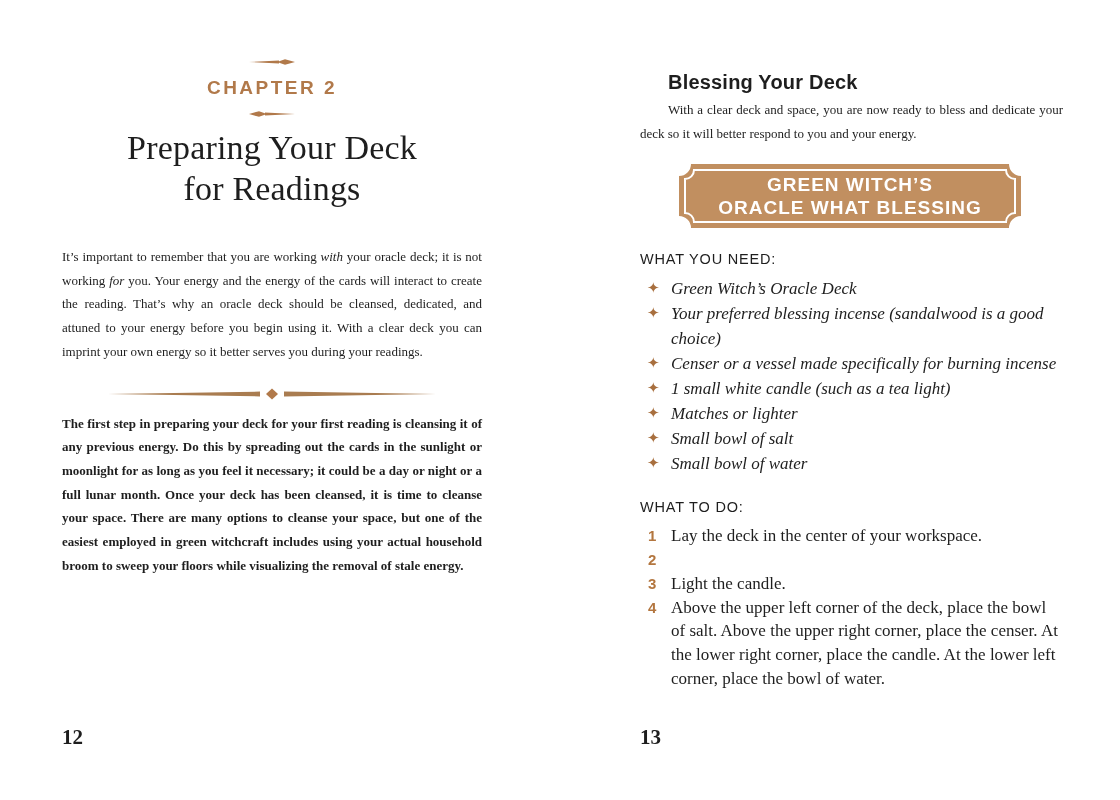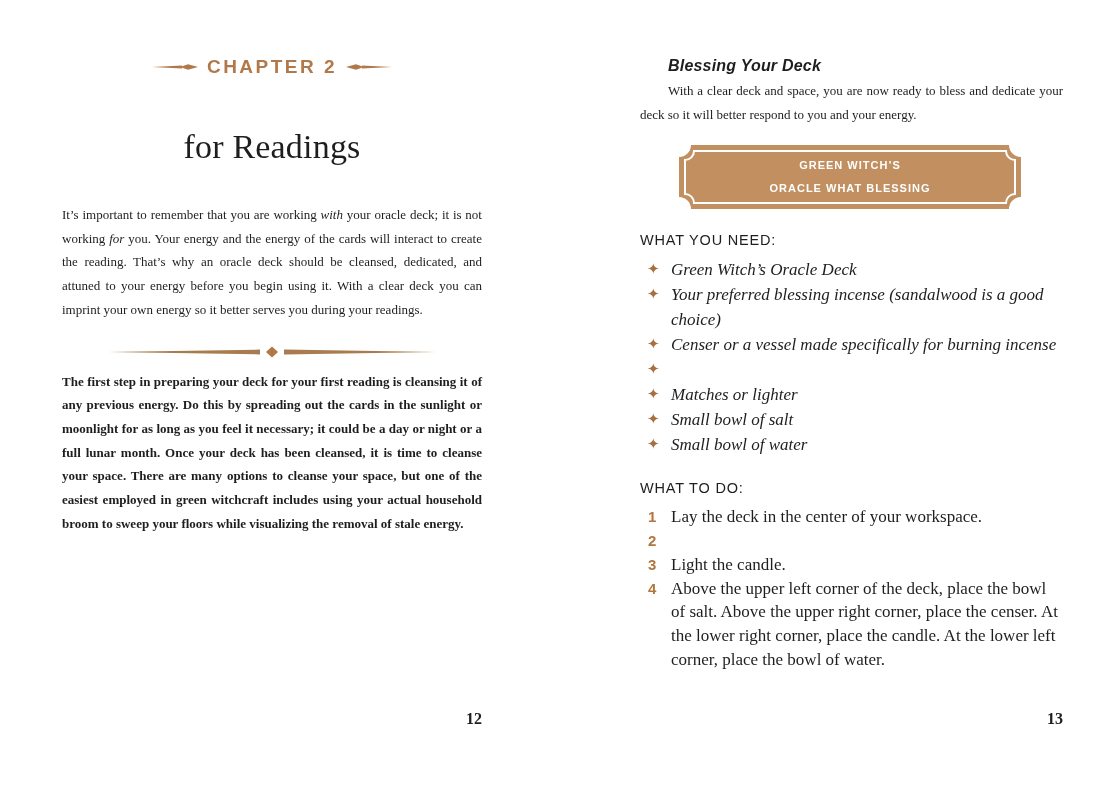--- a/index.html
+++ b/index.html
@@ -4,50 +4,50 @@
 <style>
   * { margin:0; padding:0; box-sizing:border-box; }
   html,body { width:1120px; height:800px; background:#ffffff; overflow:hidden;
               font-family:"Liberation Serif", serif; color:#1e1e1e; }
   .spread { position:relative; width:1120px; height:800px; }
 
   
   .page-left  { position:absolute; left:62px;  top:46px; width:420px; }
   .page-right { position:absolute; left:640px; top:46px; width:423px; }
 
-  .kicker-row { display:flex; align-items:center; justify-content:center; gap:9px; margin-top:10px; }
+  .kicker-row { display:flex; align-items:center; justify-content:center; gap:9px; margin-top:10px;flex-direction:column; }
   .kicker { font-family:"Liberation Sans", sans-serif; font-weight:700; font-size:19px;
             letter-spacing:2.5px; color:#b1794a; }
   .orn svg { display:block; }
 
   .book-title { text-align:center; font-size:34px; line-height:41px; font-weight:500;
                 margin-top:7px; letter-spacing:0.2px; }
 
   p.body { font-size:13px; line-height:23.7px; text-align:justify; }
   .intro { margin-top:36px; }
   .ital { font-style:italic; }
 
   .divider { display:flex; justify-content:center; margin-top:23px; }
 
   .section-heading { font-size:24.5px; font-weight:500; margin-top:27px; letter-spacing:0.2px; }
   .section-body { margin-top:11px;font-weight:bold; }
 
-  .folio { position:absolute; top:664px; width:100%; text-align:right;
-           font-size:16px; font-weight:700; }
+  .folio { position:absolute; top:679px; width:100%; text-align:left;
+           font-size:21px; font-weight:700; }
 
   
-  .subheading { font-family:"Liberation Sans", sans-serif; font-weight:700; font-size:16px;
-                margin-left:28px; margin-top:11px; letter-spacing:0.2px;font-style:italic; }
+  .subheading { font-family:"Liberation Sans", sans-serif; font-weight:700; font-size:20px;
+                margin-left:28px; margin-top:25px; letter-spacing:0.2px; }
   .rp-body { margin-top:4px; text-indent:28px; }
 
   .banner-wrap { margin:19px 0 0 39px; position:relative; width:342px; height:64px; }
   .banner-wrap svg { position:absolute; left:0; top:0; }
   .banner-text { position:absolute; left:0; top:0; width:342px; height:64px;
                  display:flex; flex-direction:column; align-items:center; justify-content:center;
-                 font-family:"Liberation Sans", sans-serif; font-weight:700; font-size:11px;
+                 font-family:"Liberation Sans", sans-serif; font-weight:700; font-size:19px;
                  line-height:23px; color:#ffffff; letter-spacing:1px; }
 
   .mini-heading { font-family:"Liberation Sans", sans-serif; font-weight:400; font-size:14.5px;
                   letter-spacing:0.8px; margin-top:23px; }
   .need-list { list-style:none; margin-top:9px; }
   .need-list li { display:flex; align-items:flex-start; font-style:italic; font-size:17px;
                   line-height:25px; }
   .bullet { flex:0 0 31px; font-style:normal; color:#a86f3e; font-size:15px; line-height:25px;
             padding-left:7px; }
   .todo-list { list-style:none; margin-top:9px; }
@@ -72,21 +72,21 @@
       <span class="kicker">CHAPTER 2</span>
       <span class="orn">
         <svg width="46" height="12" viewBox="0 0 46 12" style="transform:scaleX(-1)">
           <polygon points="0,6 30,4.4 30,7.6" fill="#b1794a"></polygon>
           <polygon points="28,6 36,3.2 46,6 36,8.8" fill="#b1794a"></polygon>
         </svg>
       </span>
     </div>
 
     <h1 class="book-title">
-      <br>
+      <span>Preparing Your Deck</span><br>
       <span>for Readings</span>
     </h1>
 
     <p class="body intro"><span>It’s important to remember that you are working </span><span class="ital">with</span><span> your oracle deck; it is not working </span><span class="ital">for</span><span> you. Your energy and the energy of the cards will interact to create the reading. That’s why an oracle deck should be cleansed, dedicated, and attuned to your energy before you begin using it. With a clear deck you can imprint your own energy so it better serves you during your readings.</span></p>
 
     <div class="divider">
       <svg width="340" height="14" viewBox="0 0 340 14">
         <polygon points="6,7 158,4.6 158,9.4" fill="#a97c50"></polygon>
         <polygon points="334,7 182,4.6 182,9.4" fill="#a97c50"></polygon>
         <polygon points="170,1.5 176,7 170,12.5 164,7" fill="#b1794a"></polygon>
@@ -126,20 +126,21 @@
       <li>
           <span class="bullet">✦</span>
           <span>Your preferred blessing incense (sandalwood is a good choice)</span>
         </li>
       <li>
           <span class="bullet">✦</span>
           <span>Censer or a vessel made specifically for burning incense</span>
         </li>
       <li>
           <span class="bullet">✦</span>
+          <span>1 small white candle (such as a tea light)</span>
         </li>
       <li>
           <span class="bullet">✦</span>
           <span>Matches or lighter</span>
         </li>
       <li>
           <span class="bullet">✦</span>
           <span>Small bowl of salt</span>
         </li>
       <li>

